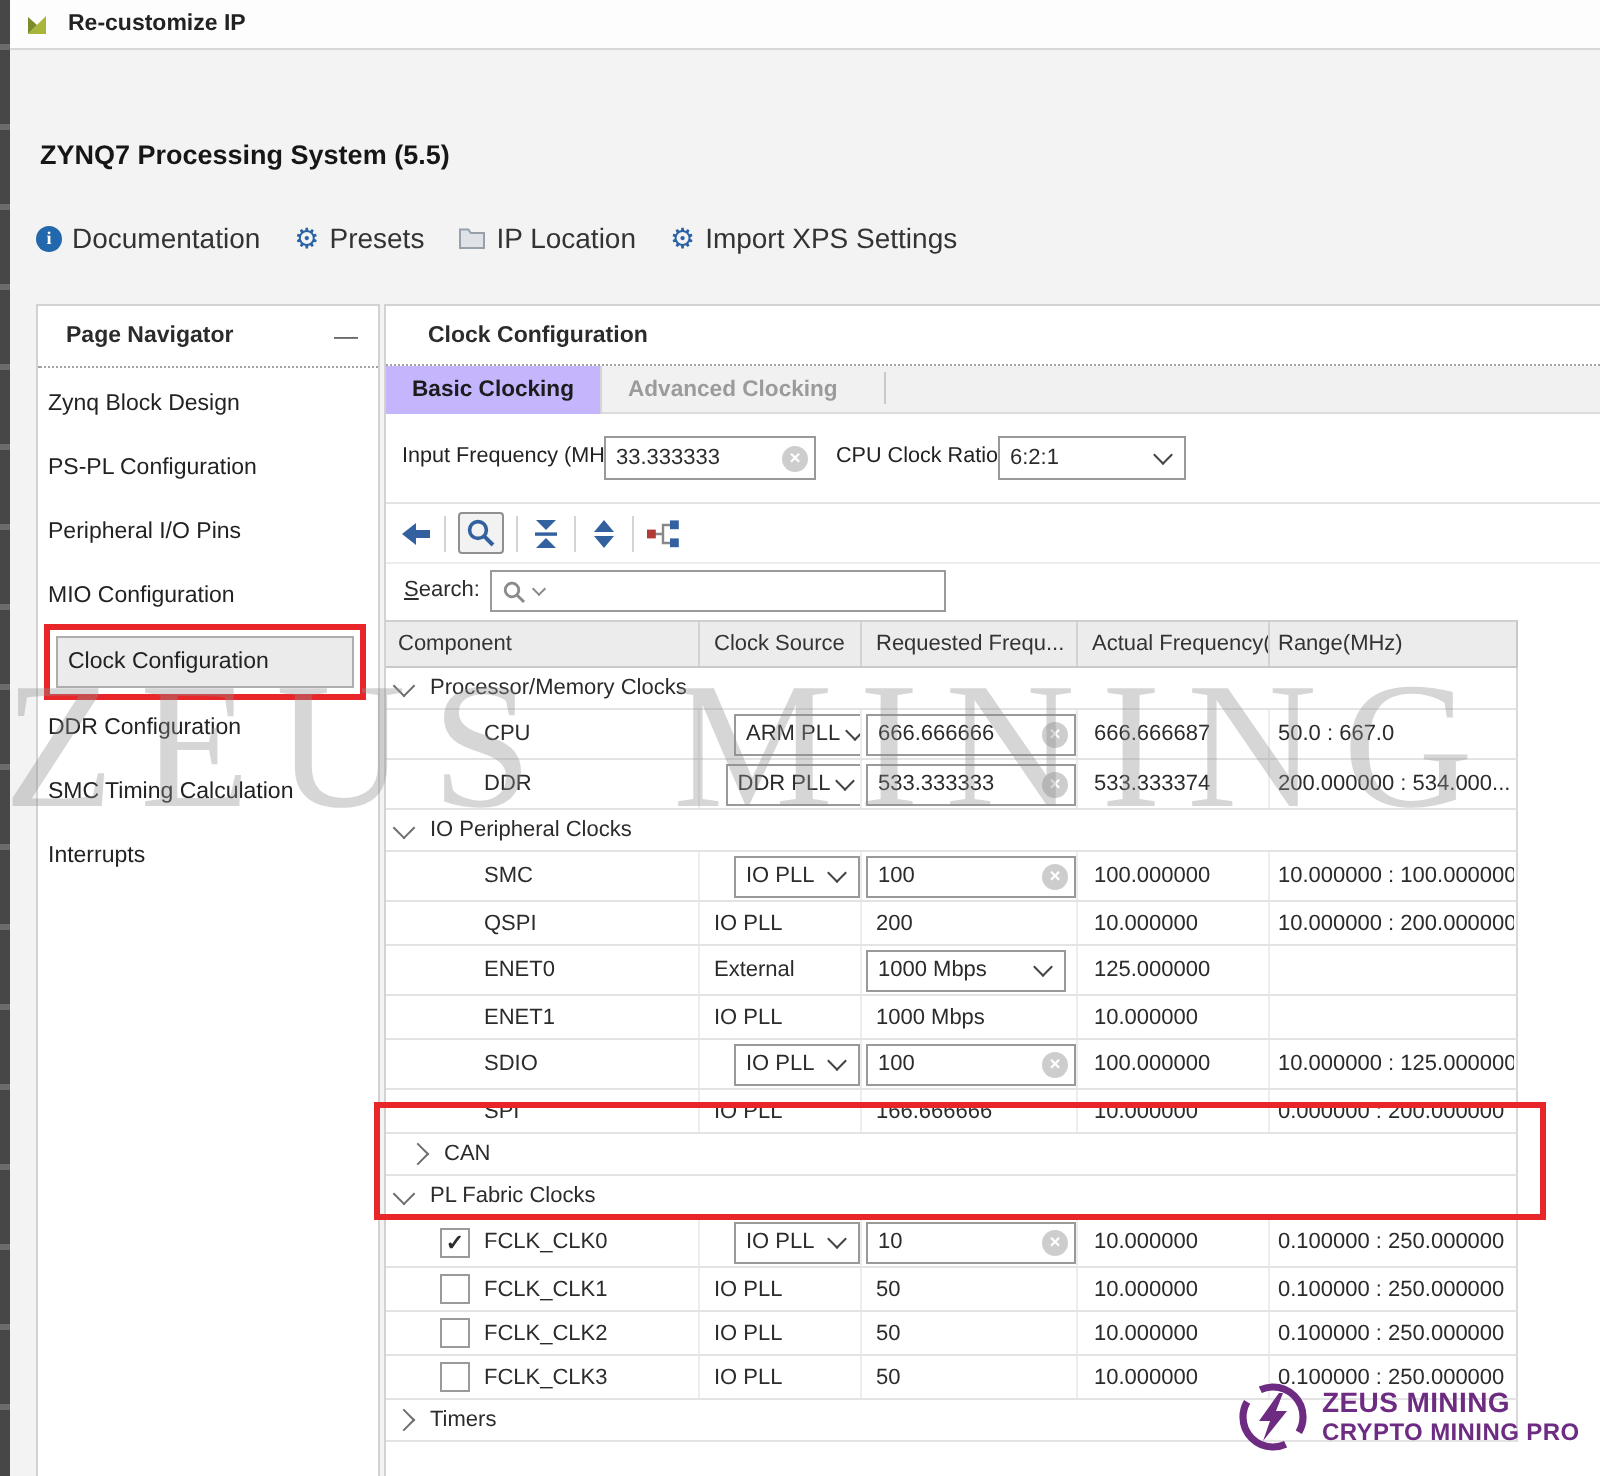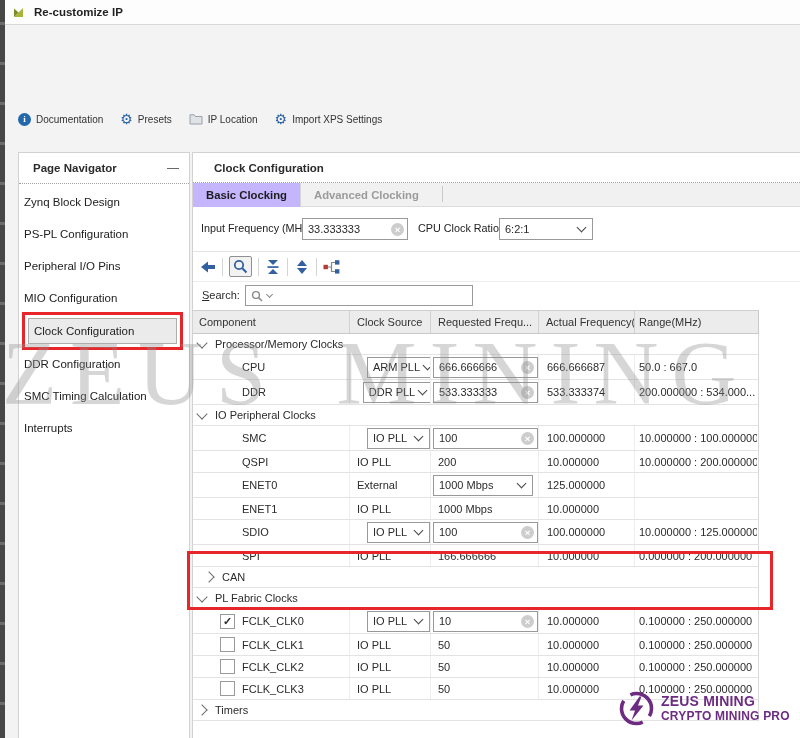--- a/index.html
+++ b/index.html
@@ -12,21 +12,21 @@
   #titlebar{position:absolute;left:5px;top:0;width:795px;height:24px;background:#fdfdfd;
     border-bottom:1px solid #d8d8d8;display:flex;align-items:center;}
   #titlebar .ttl{margin-left:9px;font-weight:600;color:#222;font-size:11.5px;}
   #titlebar svg{margin-left:7px;}
   
   #dialogbody{position:absolute;left:5px;top:25px;right:0;bottom:0;background:#f3f3f3;}
   #page-title{position:absolute;left:15px;top:45px;font-size:13.5px;font-weight:bold;color:#161616;z-index:2;}
   
   #linksrow{position:absolute;left:13px;top:86px;height:16px;display:flex;align-items:center;gap:17px;z-index:2;}
   .hlink{display:flex;align-items:center;gap:5px;cursor:default;}
-  .hlink .lbl{font-size:10px;color:#333;}
+  .hlink .lbl{font-size:14px;color:#333;}
   .info-ic{width:13px;height:13px;border-radius:50%;background:#2367ac;color:#fff;font-size:9px;font-weight:bold;
     display:flex;align-items:center;justify-content:center;font-family:"Liberation Serif",serif;}
   .gear-ic{color:#2963a5;font-size:14px;line-height:13px;}
   
   .panel{position:absolute;background:#fff;border:1px solid #d2d2d2;}
   #sidebar{left:13px;top:127px;width:170px;height:607px;}
   #sidebar .sb-head{height:30px;display:flex;align-items:center;padding:0 10px 0 14px;
      border-bottom:1px dotted #a3a3a3;}
   #sidebar .sb-head .t{font-weight:bold;font-size:11.5px;}
   #sidebar .sb-head .min{margin-left:auto;color:#555;font-size:12px;cursor:default;}
@@ -109,20 +109,21 @@
 
 <div id="titlebar">
   <svg width="13" height="13" viewBox="0 0 13 13">
     <polygon points="2,11 11,2 11,11" fill="#a8b43a"></polygon>
     <polygon points="2,11 6.5,6.5 2,2.5" fill="#7d8c2a"></polygon>
   </svg>
   <span class="ttl">Re-customize IP</span>
 </div>
 
 <div id="dialogbody">
+  <div id="page-title">ZYNQ7 Processing System (5.5)</div>
 
   <div id="linksrow">
     <span class="hlink">
       <span class="info-ic">i</span>
       <span class="lbl">Documentation</span>
     </span>
     <span class="hlink">
       <span class="gear-ic">⚙</span>
       <span class="lbl">Presets</span>
     </span>

